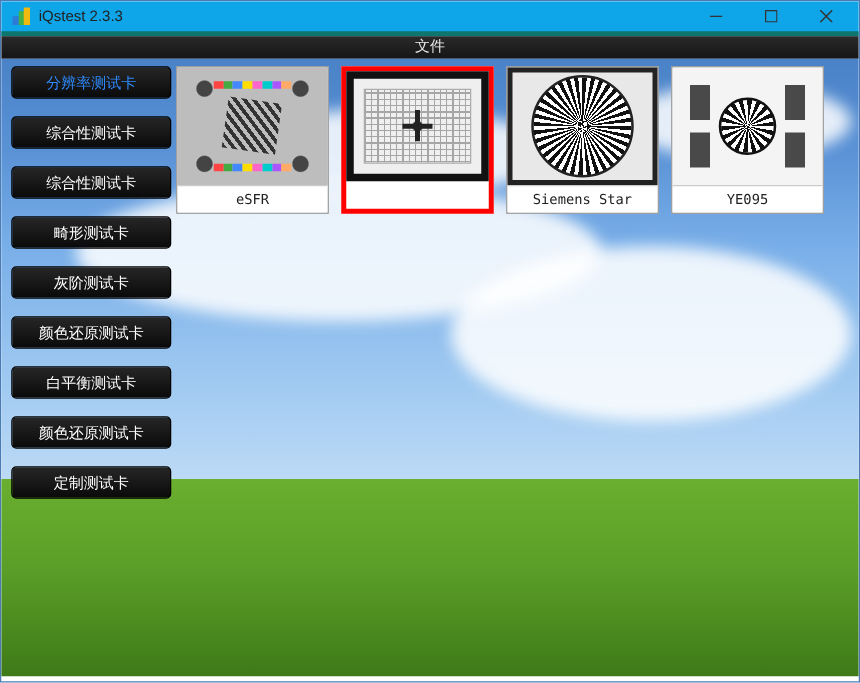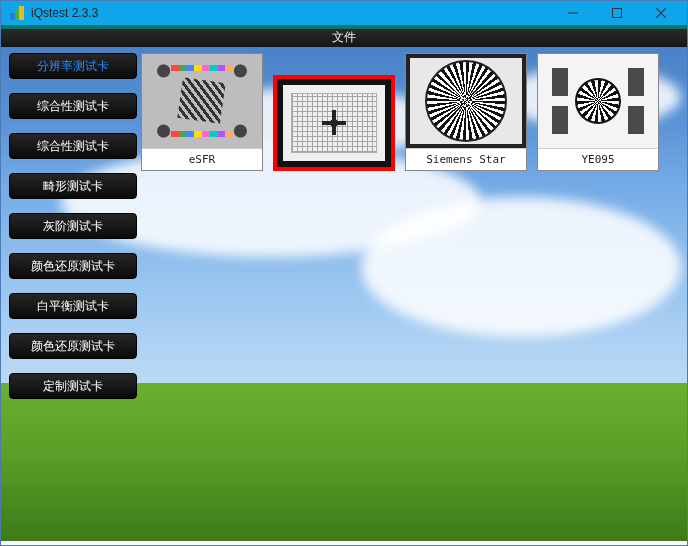--- a/index.html
+++ b/index.html
@@ -97,21 +97,20 @@
     color: #2e8bff;
   }
 
   .cards {
     position: absolute;
     top: 6px; left: 140px;
     display: flex;
     flex-wrap: wrap;
     gap: 10px;
     z-index: 5;
-    align-items: flex-end;
   }
   .card {
     width: 122px;
     background: #fff;
     border: 1px solid #888;
     cursor: pointer;
     display: flex;
     flex-direction: column;
   }
   .card.selected {

